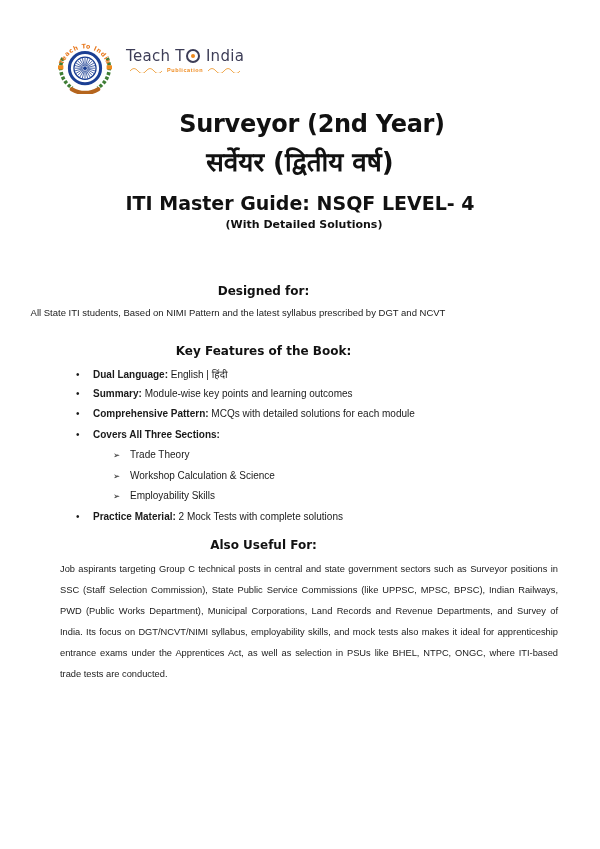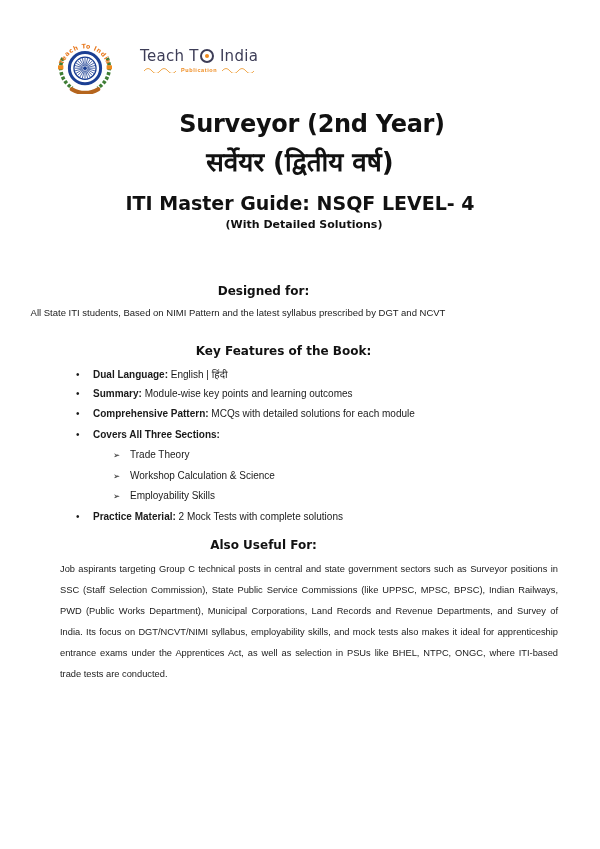--- a/index.html
+++ b/index.html
@@ -11,21 +11,21 @@
     position: relative;
     overflow: hidden;
   }
 
   
   .logo-row {
     position: absolute; top: 34px; left: 54px;
     display: flex; align-items: flex-start;
   }
   .emblem { width: 62px; height: 60px; }
-  .wordmark-block { margin-left: 24px; padding-top: 13px; }
+  .wordmark-block { margin-left: 10px; padding-top: 13px; }
   .wordmark {
     display: flex; align-items: center;
     font-family: "DejaVu Sans", sans-serif;
     font-size: 15px; font-weight: 500; letter-spacing: 0.3px;
     color: #3d3d57; white-space: pre;
   }
   .o-glyph {
     width: 10px; height: 10px;
     border: 2.5px solid #3d3d57; border-radius: 50%;
     display: inline-block; position: relative;
@@ -74,21 +74,21 @@
     position: absolute; left: 0; width: 527px; text-align: center;
     font-family: "DejaVu Sans", sans-serif;
     font-size: 12px; font-weight: bold; color: #111;
   }
   #designed-heading { top: 284px; }
   #designed-text {
     position: absolute; top: 307px; left: 0; width: 476px;
     text-align: center; font-size: 9.5px; font-weight: 500;
     color: #1a1a1a;
   }
-  #keyfeatures-heading { top: 344px; padding-left: 20px; }
+  #keyfeatures-heading { top: 344px; }
   #alsouseful-heading { top: 538px; }
 
   
   .kf-list {
     position: absolute; top: 367px; left: 76px; right: 58px;
     font-size: 10px; color: #1a1a1a;
   }
   .kf-row {
     display: flex; align-items: baseline;
     height: 20.5px; font-weight: 500;

